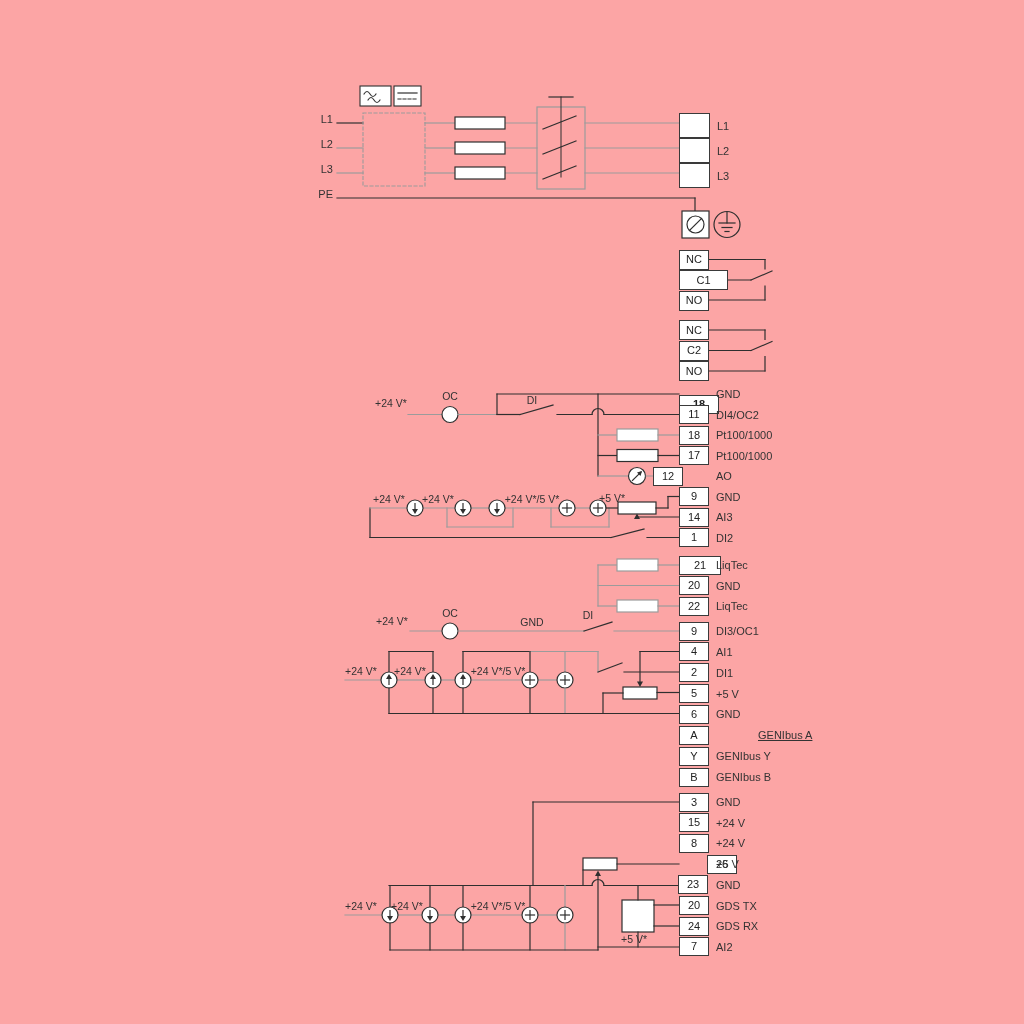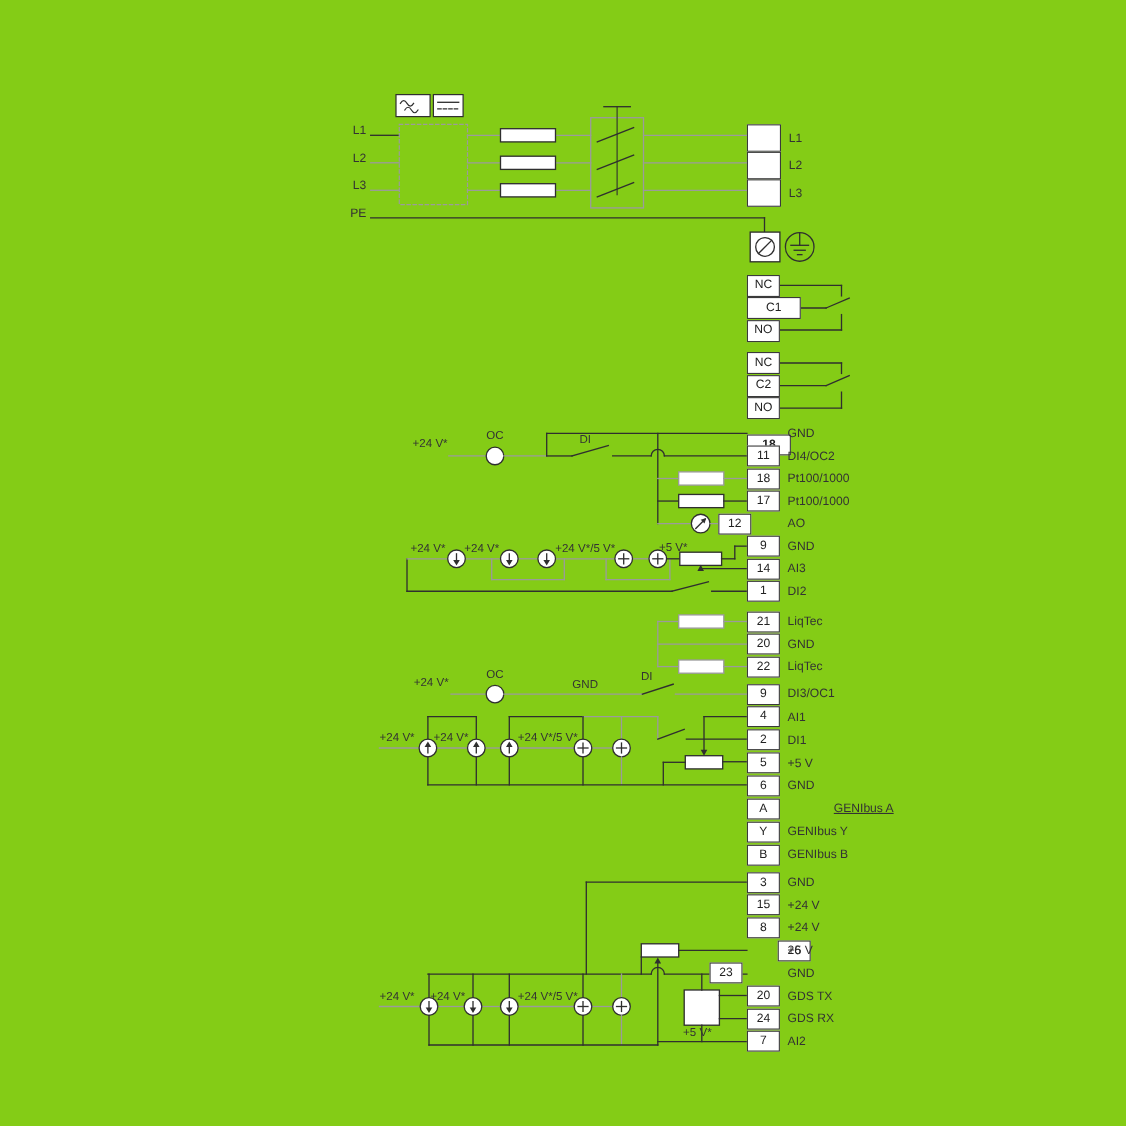--- a/index.html
+++ b/index.html
@@ -1,16 +1,16 @@
 <!DOCTYPE html>
 <html><head>
 <meta charset="utf-8">
 <style>
   html,body{margin:0;padding:0;background:#fff;}
-  .stage{position:relative;width:1024px;height:1024px;background:#84cc16;
+  .stage{position:relative;width:1024px;height:1024px;background:#fca5a5;
          font-family:"Liberation Sans",sans-serif;overflow:hidden;}
   svg.wires{position:absolute;left:0;top:0;}
   .tbox{position:absolute;box-sizing:border-box;border:1.3px solid #3a3a3a;background:#fff;
         display:flex;align-items:center;justify-content:center;
         font-size:11px;color:#222;line-height:1;}
   .tlabel{position:absolute;font-size:11px;color:#333;white-space:nowrap;
           transform:translateY(-50%);}
   .inlabel{position:absolute;font-size:11px;color:#333;white-space:nowrap;
            transform:translate(-100%,-50%);}
   .wlabel{position:absolute;font-size:10.5px;color:#333;white-space:nowrap;
@@ -311,21 +311,21 @@
       <div class="tbox" style="left: 679px; top: 446px; width: 30px; height: 19px;">17</div>
       <span class="tlabel" style="left: 716px; top: 455.5px;">Pt100/1000</span>
       <div class="tbox" style="left: 653px; top: 466.5px; width: 30px; height: 19px;">12</div>
       <span class="tlabel" style="left: 716px; top: 476px;">AO</span>
       <div class="tbox" style="left: 679px; top: 487px; width: 30px; height: 19px;">9</div>
       <span class="tlabel" style="left: 716px; top: 496.5px;">GND</span>
       <div class="tbox" style="left: 679px; top: 507.5px; width: 30px; height: 19px;">14</div>
       <span class="tlabel" style="left: 716px; top: 517px;">AI3</span>
       <div class="tbox" style="left: 679px; top: 528px; width: 30px; height: 19px;">1</div>
       <span class="tlabel" style="left: 716px; top: 537.5px;">DI2</span>
-      <div class="tbox" style="left: 679px; top: 555.5px; width: 30px; height: 19px;">21</div>
+      <div class="tbox" style="left: 679px; top: 555.5px; width: 42px; height: 19px;">21</div>
       <span class="tlabel" style="left: 716px; top: 565px;">LiqTec</span>
       <div class="tbox" style="left: 679px; top: 576px; width: 30px; height: 19px;">20</div>
       <span class="tlabel" style="left: 716px; top: 585.5px;">GND</span>
       <div class="tbox" style="left: 679px; top: 596.5px; width: 30px; height: 19px;">22</div>
       <span class="tlabel" style="left: 716px; top: 606px;">LiqTec</span>
       <div class="tbox" style="left: 679px; top: 621.5px; width: 30px; height: 19px;">9</div>
       <span class="tlabel" style="left: 716px; top: 631px;">DI3/OC1</span>
       <div class="tbox" style="left: 679px; top: 642.4px; width: 30px; height: 19px;">4</div>
       <span class="tlabel" style="left: 716px; top: 651.85px;">AI1</span>
       <div class="tbox" style="left: 679px; top: 663.2px; width: 30px; height: 19px;">2</div>
@@ -341,21 +341,21 @@
       <div class="tbox" style="left: 679px; top: 767.5px; width: 30px; height: 19px;">B</div>
       <span class="tlabel" style="left: 716px; top: 776.95px;">GENIbus B</span>
       <div class="tbox" style="left: 679px; top: 792.5px; width: 30px; height: 19px;">3</div>
       <span class="tlabel" style="left: 716px; top: 802px;">GND</span>
       <div class="tbox" style="left: 679px; top: 813.2px; width: 30px; height: 19px;">15</div>
       <span class="tlabel" style="left: 716px; top: 822.7px;">+24 V</span>
       <div class="tbox" style="left: 679px; top: 833.9px; width: 30px; height: 19px;">8</div>
       <span class="tlabel" style="left: 716px; top: 843.4px;">+24 V</span>
       <div class="tbox" style="left: 707px; top: 854.6px; width: 30px; height: 19px;">26</div>
       <span class="tlabel" style="left: 716px; top: 864.1px;">+5 V</span>
-      <div class="tbox" style="left: 645px; top: 875.3px; width: 30px; height: 19px;">23</div>
+      <div class="tbox" style="left: 678px; top: 875.3px; width: 30px; height: 19px;">23</div>
       <span class="tlabel" style="left: 716px; top: 884.8px;">GND</span>
       <div class="tbox" style="left: 679px; top: 896px; width: 30px; height: 19px;">20</div>
       <span class="tlabel" style="left: 716px; top: 905.5px;">GDS TX</span>
       <div class="tbox" style="left: 679px; top: 916.7px; width: 30px; height: 19px;">24</div>
       <span class="tlabel" style="left: 716px; top: 926.2px;">GDS RX</span>
       <div class="tbox" style="left: 679px; top: 937.4px; width: 30px; height: 19px;">7</div>
       <span class="tlabel" style="left: 716px; top: 946.9px;">AI2</span>
       <span class="inlabel" style="left: 333px; top: 119px;">L1</span>
       <span class="inlabel" style="left: 333px; top: 144px;">L2</span>
       <span class="inlabel" style="left: 333px; top: 169px;">L3</span>

